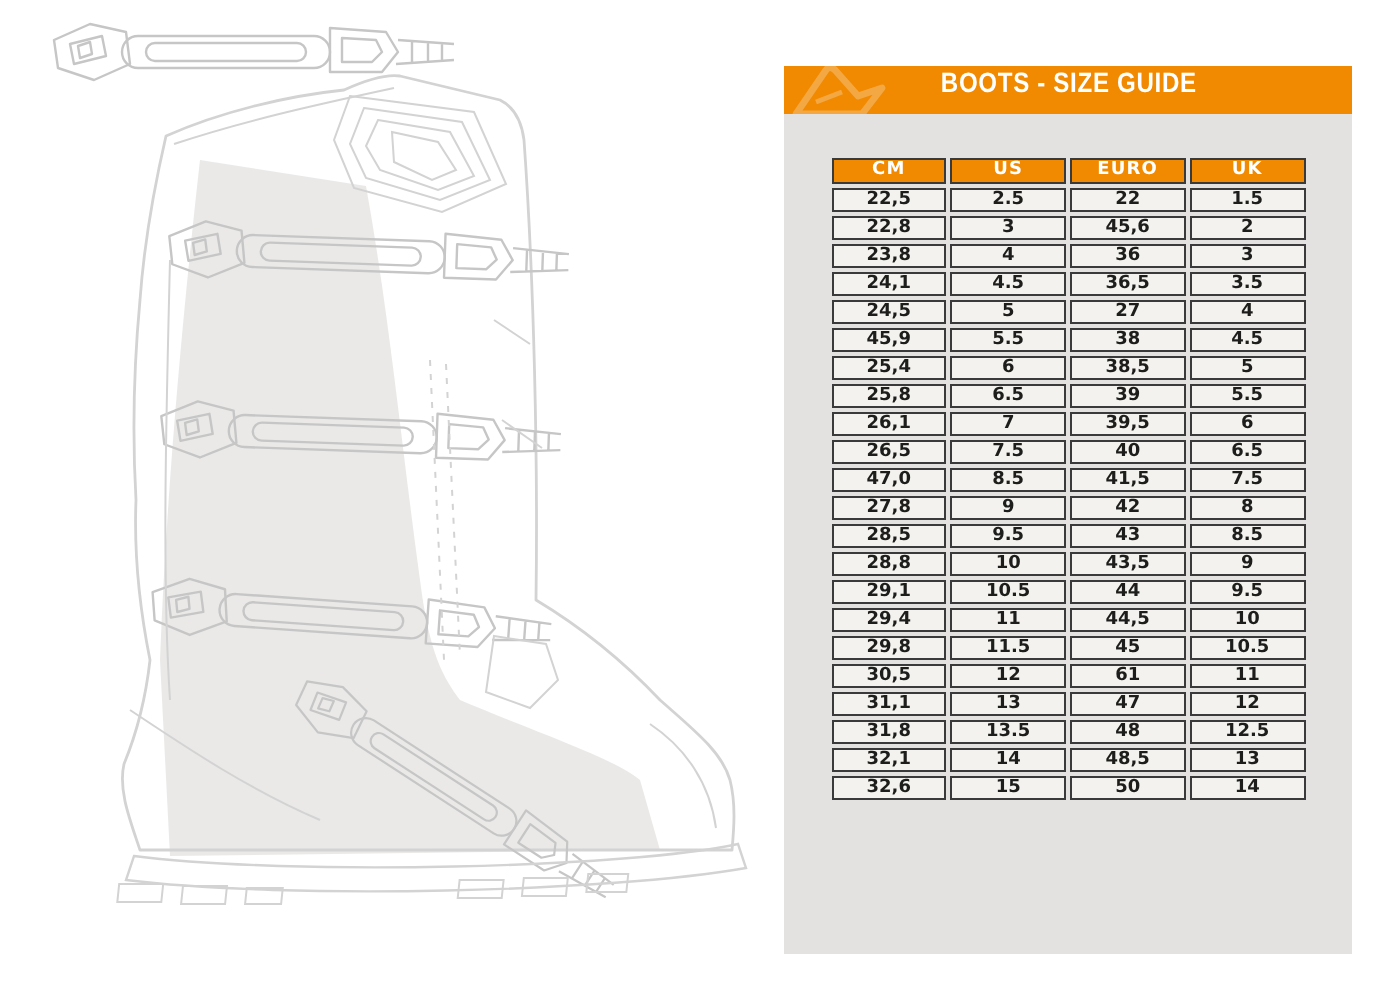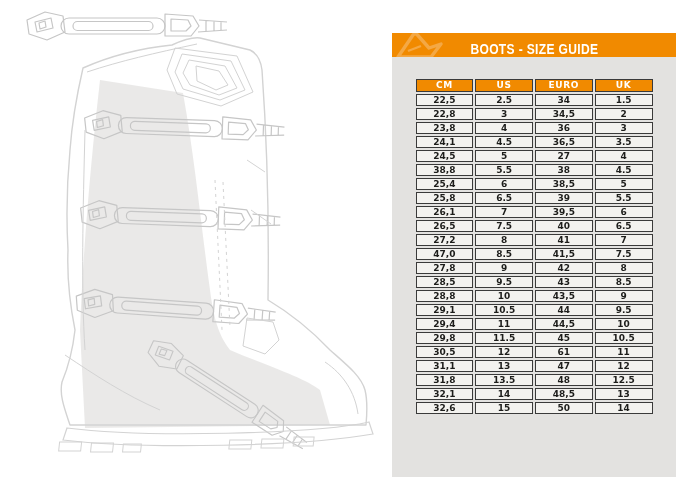--- a/index.html
+++ b/index.html
@@ -18,21 +18,21 @@
   html,body{width:700px;height:495px;overflow:hidden}
   body{background:#ffffff;font-family:"Liberation Sans",sans-serif;position:relative}
   .page{position:relative;width:700px;height:495px;background:#fff}
 
   
   .boot-wrap{position:absolute;left:25px;top:10px;width:370px;height:470px}
 
   
   .panel{position:absolute;left:392px;top:33px;width:284px;height:444px;background:var(--panel-bg)}
   .panel-header{position:relative;height:24px;background:var(--accent);overflow:hidden;
-                display:flex;align-items:flex-end;justify-content:center}
+                display:flex;align-items:flex-start;justify-content:center}
   .logo{position:absolute;left:3px;top:-2px;width:48px;height:28px}
   .panel-title{color:var(--title-text);font-weight:bold;font-size:14px;letter-spacing:.4px;
                transform:scaleX(.86);white-space:nowrap}
 
   table.size-table{margin:20px auto 14px;border-collapse:separate;border-spacing:2px;
                    table-layout:fixed;width:241px}
   .size-table th{width:57px;background:var(--accent);color:#fff;border:1px solid var(--cell-border);
                  font-size:9px;font-weight:bold;letter-spacing:.6px;height:11px;line-height:11px;
                  text-align:center;font-family:"DejaVu Sans","Liberation Sans",sans-serif}
   .size-table td{background:var(--cell-bg);color:var(--ink);border:1px solid var(--cell-border);
@@ -118,27 +118,27 @@
             <th>CM</th>
             <th>US</th>
             <th>EURO</th>
             <th>UK</th>
           </tr>
       </thead>
       <tbody>
           <tr>
             <td>22,5</td>
             <td>2.5</td>
-            <td>34</td>
+            <td>22</td>
             <td>1.5</td>
           </tr>
           <tr>
             <td>22,8</td>
             <td>3</td>
-            <td>34,5</td>
+            <td>45,6</td>
             <td>2</td>
           </tr>
           <tr>
             <td>23,8</td>
             <td>4</td>
             <td>36</td>
             <td>3</td>
           </tr>
           <tr>
             <td>24,1</td>
@@ -146,21 +146,21 @@
             <td>36,5</td>
             <td>3.5</td>
           </tr>
           <tr>
             <td>24,5</td>
             <td>5</td>
             <td>27</td>
             <td>4</td>
           </tr>
           <tr>
-            <td>38,8</td>
+            <td>45,9</td>
             <td>5.5</td>
             <td>38</td>
             <td>4.5</td>
           </tr>
           <tr>
             <td>25,4</td>
             <td>6</td>
             <td>38,5</td>
             <td>5</td>
           </tr>
@@ -176,26 +176,20 @@
             <td>39,5</td>
             <td>6</td>
           </tr>
           <tr>
             <td>26,5</td>
             <td>7.5</td>
             <td>40</td>
             <td>6.5</td>
           </tr>
           <tr>
-            <td>27,2</td>
-            <td>8</td>
-            <td>41</td>
-            <td>7</td>
-          </tr>
-          <tr>
             <td>47,0</td>
             <td>8.5</td>
             <td>41,5</td>
             <td>7.5</td>
           </tr>
           <tr>
             <td>27,8</td>
             <td>9</td>
             <td>42</td>
             <td>8</td>

